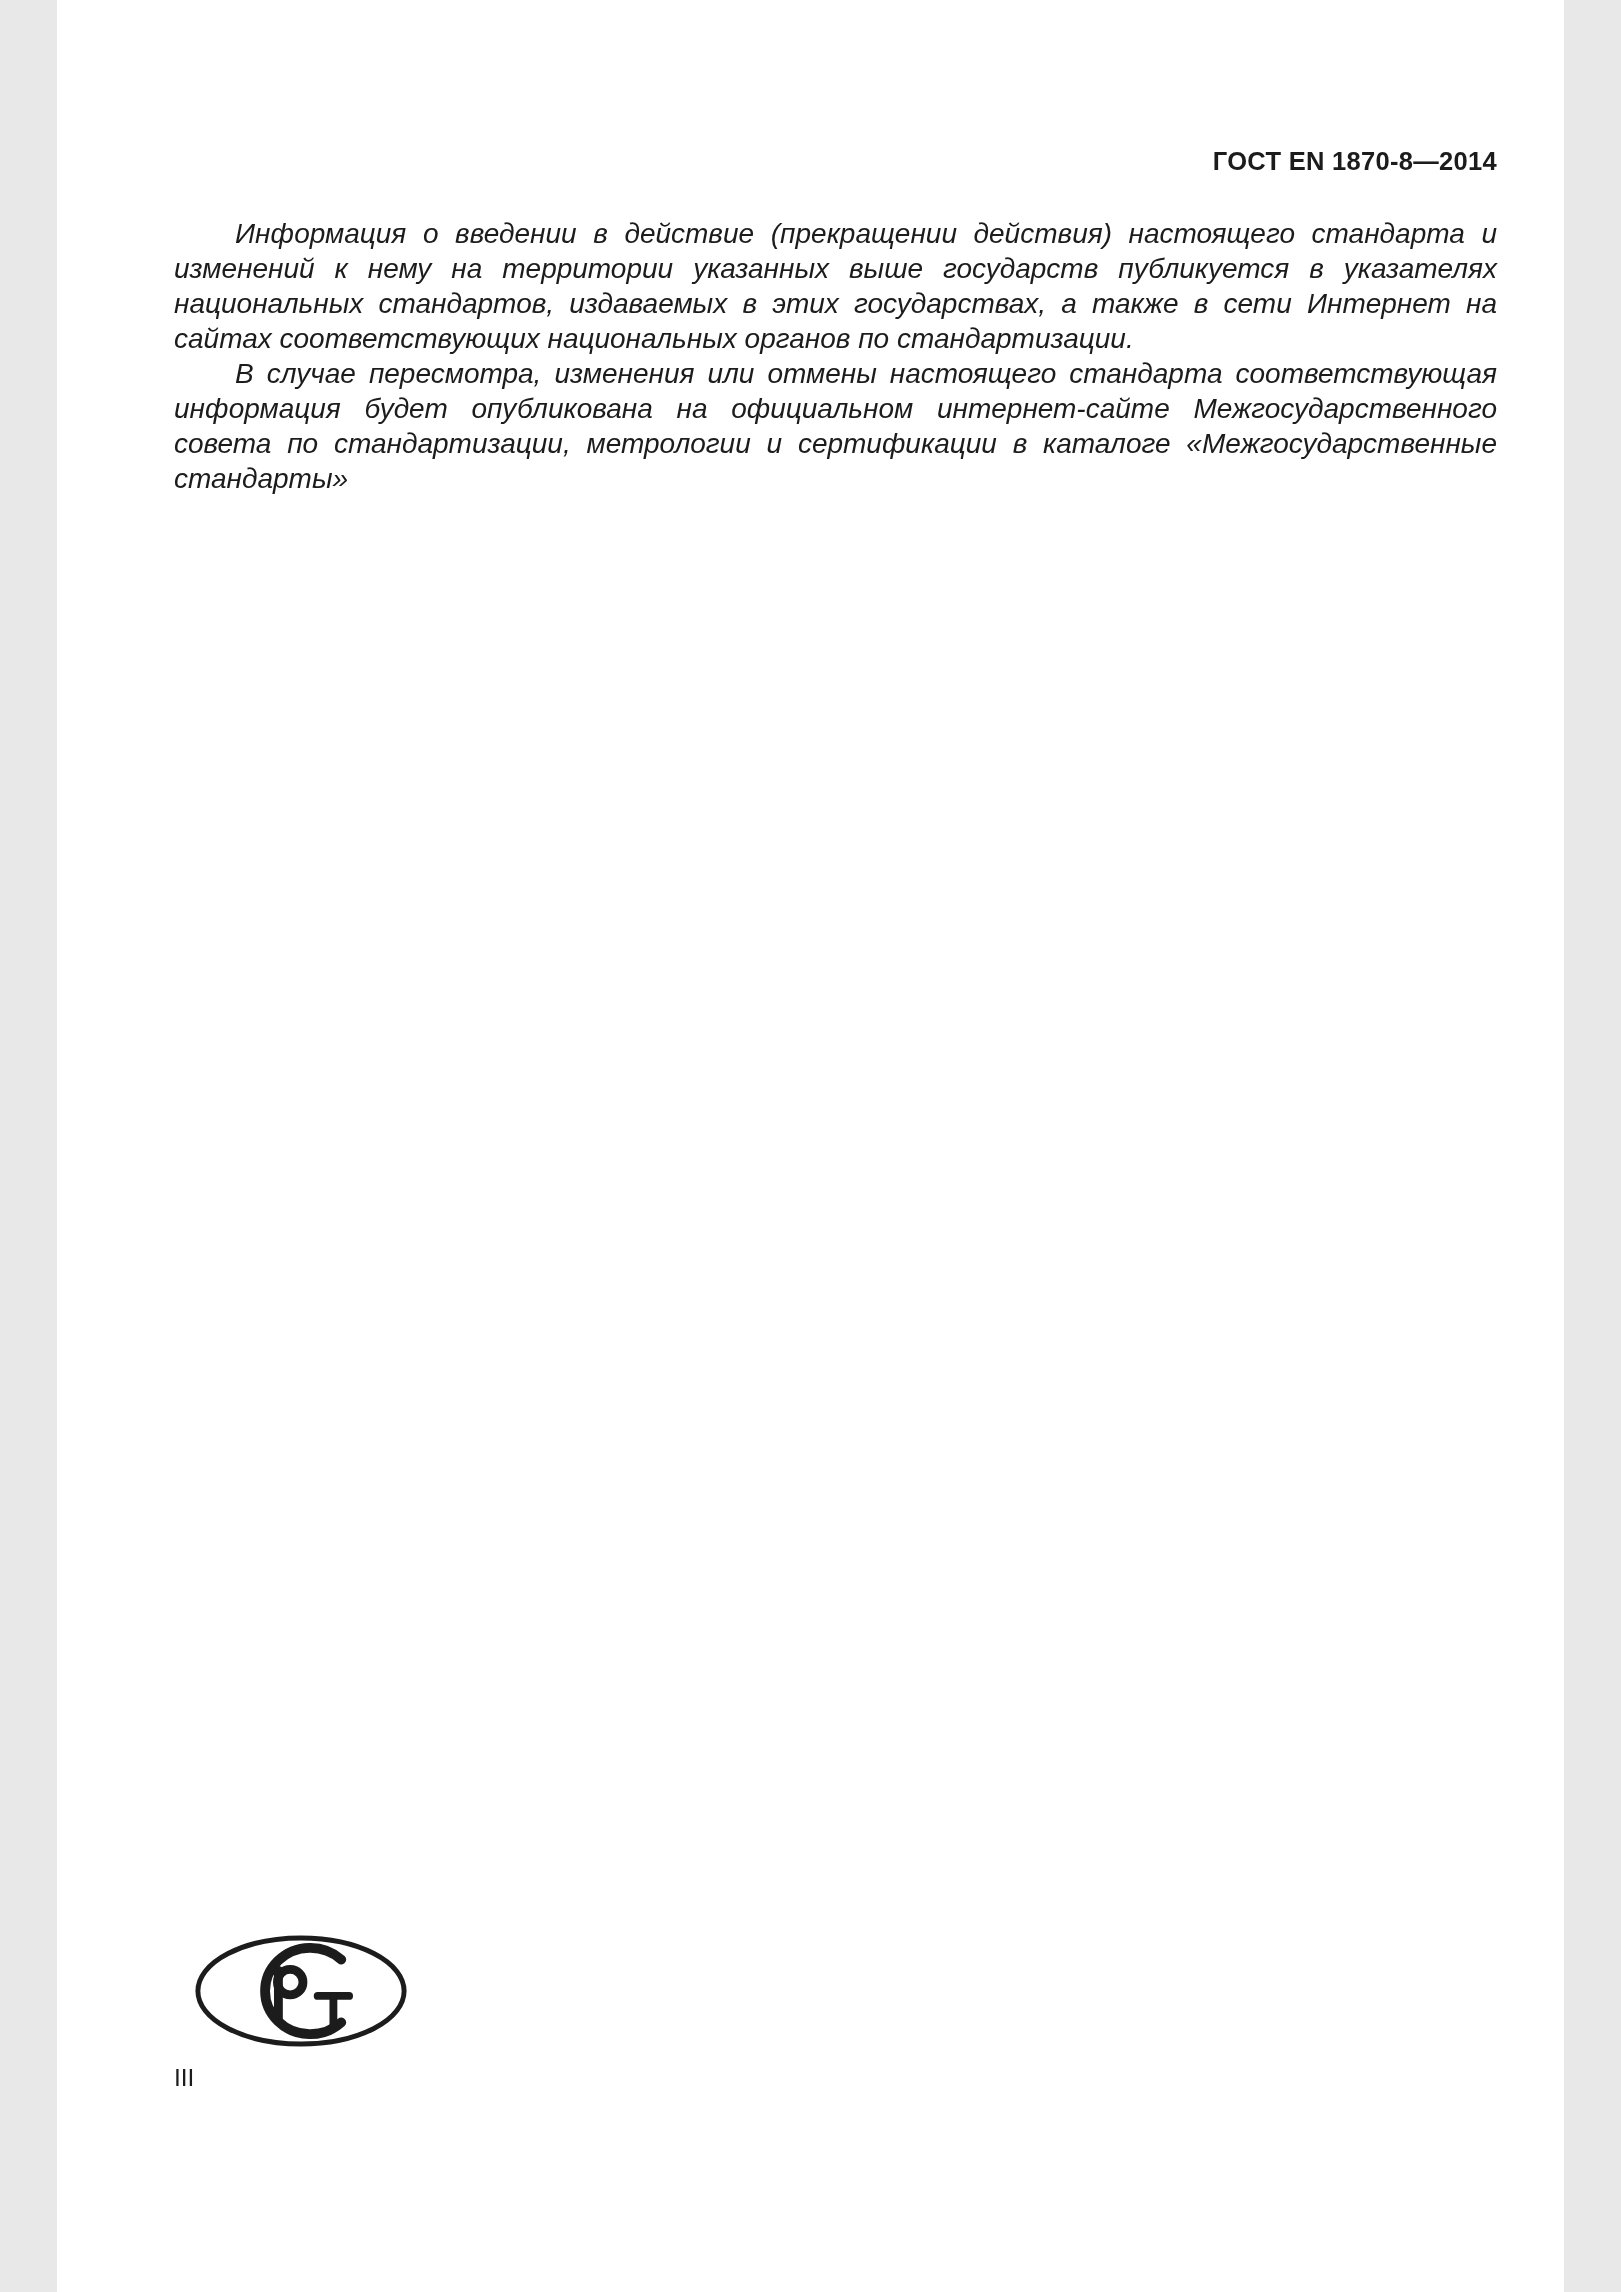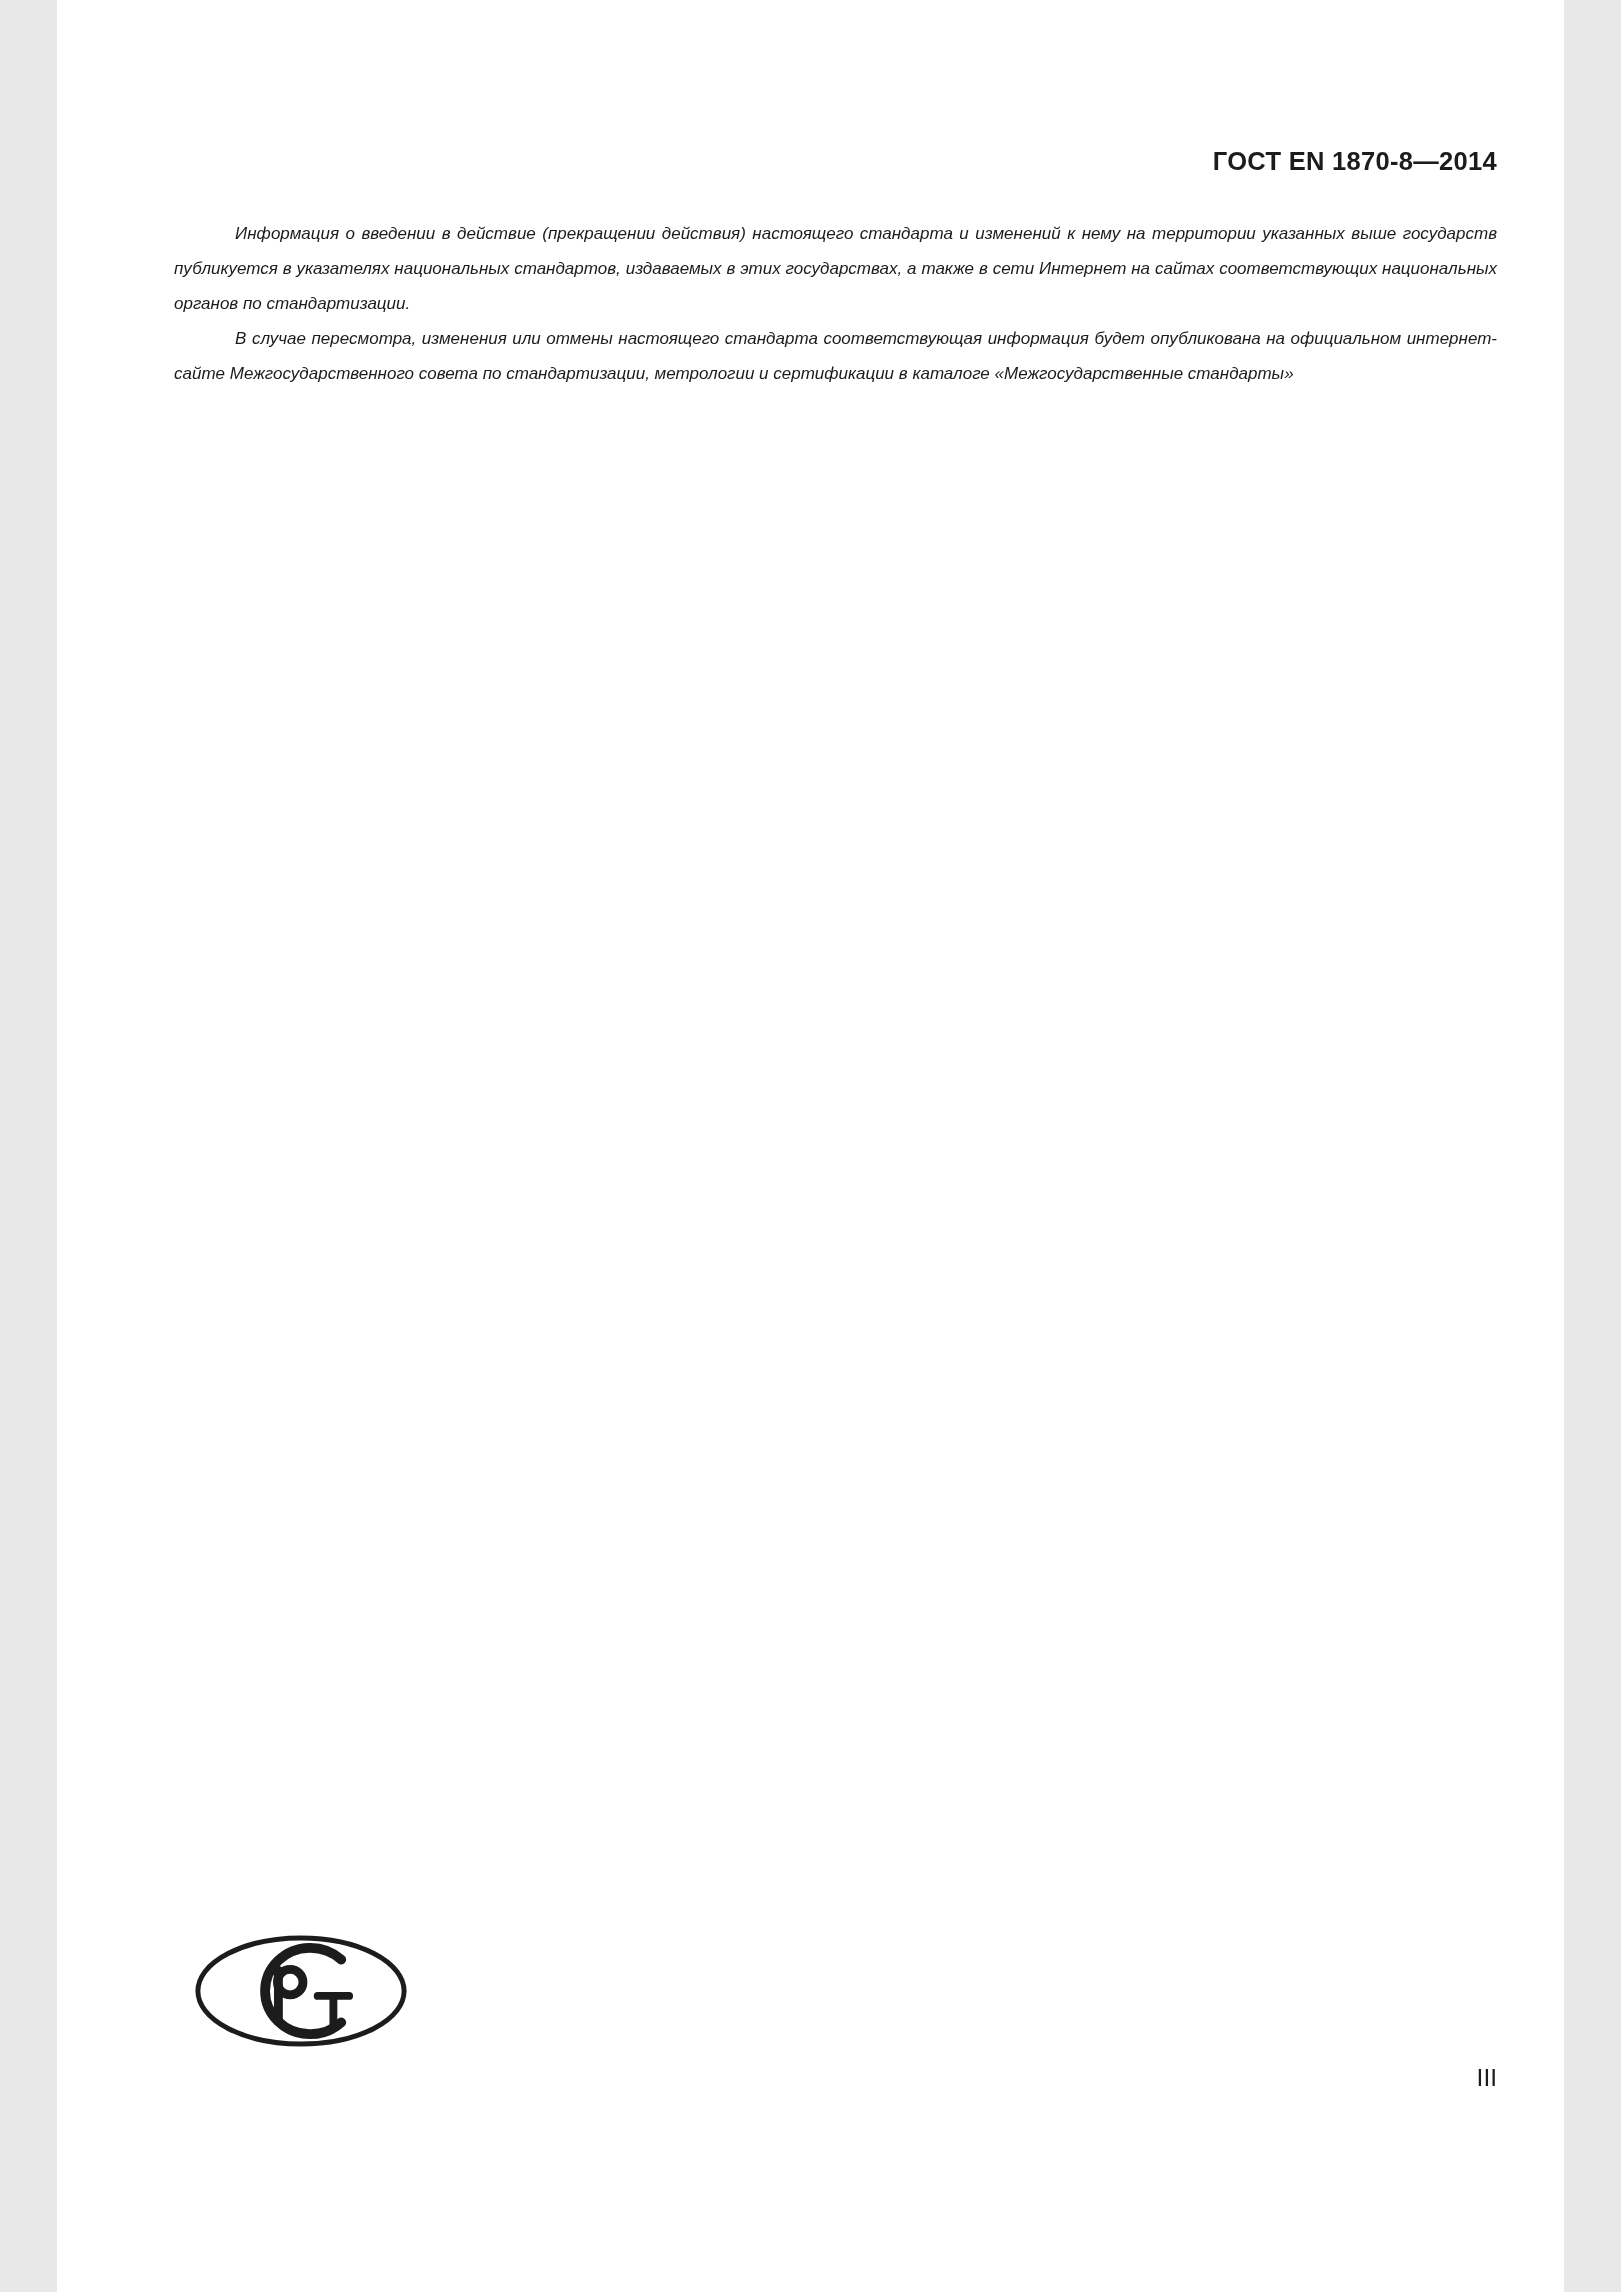--- a/index.html
+++ b/index.html
@@ -29,21 +29,21 @@
   }
   .intro-block {
     position: absolute;
     top: 216px;
     left: 117px;
     width: 1323px;
   }
   .intro-block p {
     margin: 0;
     font-style: italic;
-    font-size: 17px;
+    font-size: 28px;
     line-height: 35px;
     text-align: justify;
     text-indent: 61px;
   }
   .copyright-line {
     position: absolute;
     top: 1860px;
     left: 700px;
     font-size: 24.5px;
     line-height: 31px;
@@ -64,21 +64,21 @@
     top: 1933px;
     left: 135px;
     width: 218px;
     height: 116px;
   }
   .page-number {
     position: absolute;
     top: 2064px;
     left: 117px;
     width: 1323px;
-    text-align: right;
+    text-align: left;
     font-size: 24.5px;
   }
 </style>
 </head>
 <body>
 
 <div class="page">
 
   <div class="doc-header">ГОСТ EN 1870-8—2014</div>
 

